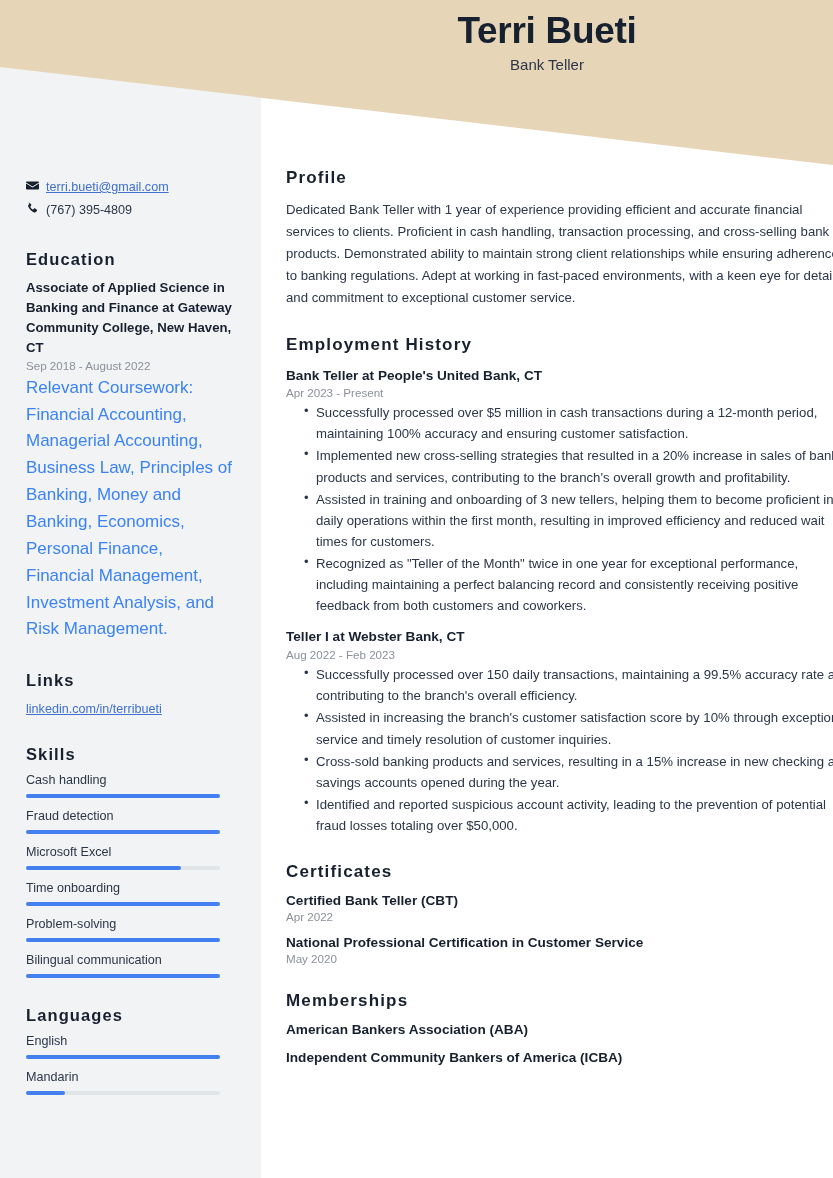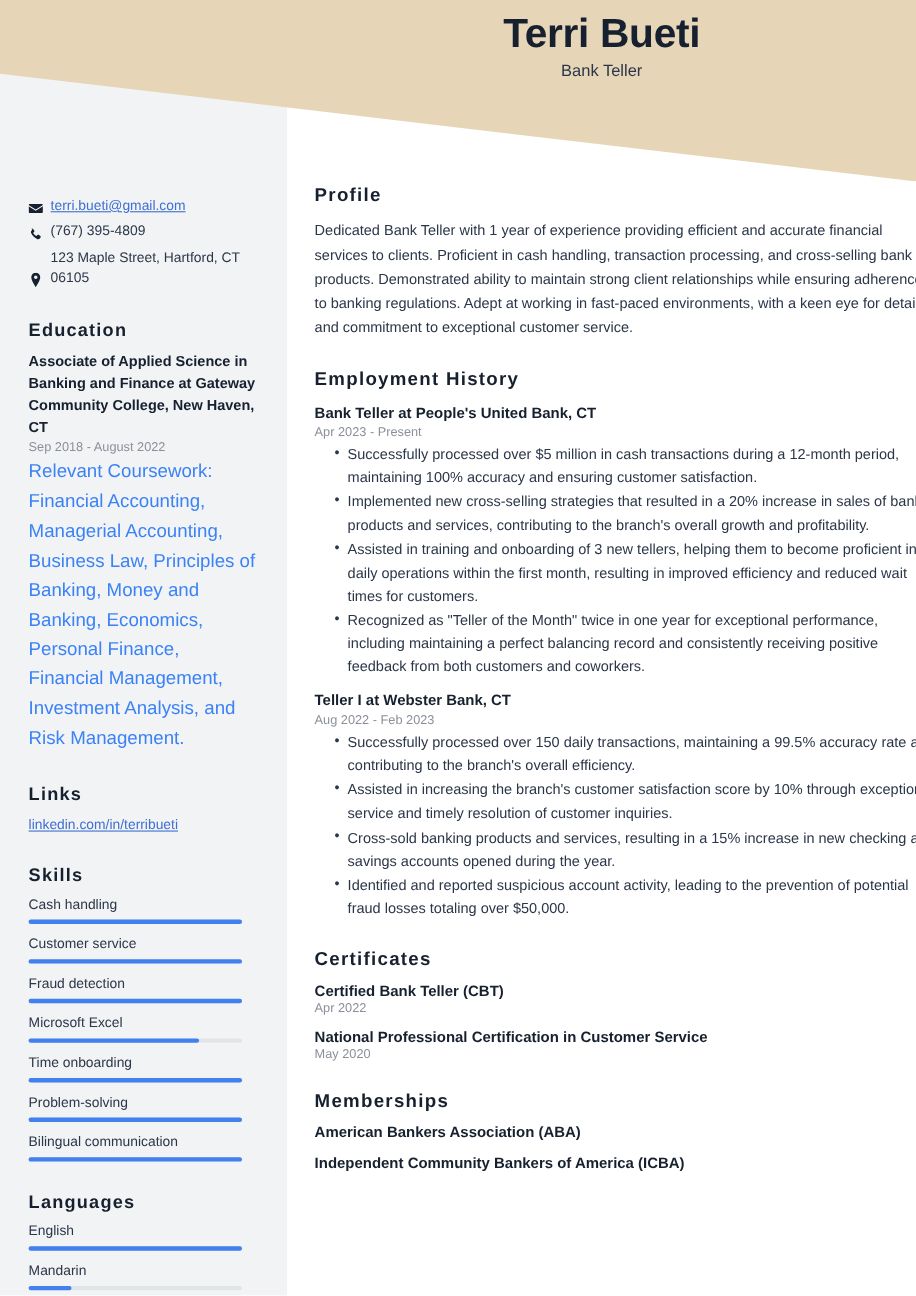--- a/index.html
+++ b/index.html
@@ -60,21 +60,21 @@
   
   .sidebar {
     position: absolute;
     left: 0; top: 0;
     width: 261px;
     padding: 178px 26px 20px 26px;
   }
   .contact-list { margin-bottom: 30px; }
   .contact-row {
     display: flex;
-    align-items: flex-end;
+    align-items: flex-start;
     margin-bottom: 5px;
     font-size: 12.6px;
     color: #2b3648;
     line-height: 1.45;
   }
   .contact-icon {
     flex: 0 0 20px;
     display: flex;
     align-items: flex-start;
     justify-content: flex-start;
@@ -237,28 +237,20 @@
         </span>
       </div>
       <div class="contact-row">
         <span class="contact-icon">
           <svg width="13" height="13" viewBox="0 0 16 16" fill="currentColor">
               <path d="M3.2 1.2a1.3 1.3 0 0 1 1.8.2l1.3 1.7c.3.4.3 1 0 1.4l-.9 1c-.2.3-.2.6 0 .9.6 1 1.6 2 2.7 2.7.3.2.7.2.9-.1l.9-.9c.4-.4 1-.4 1.4-.1l1.8 1.3c.6.4.7 1.2.2 1.8l-.8.9c-.8.9-2 1.1-3.1.6C6.6 11.3 4.3 9 3 6.3c-.6-1.1-.4-2.4.5-3.2l.7-.7z"></path>
             </svg>
         </span>
         <span class="contact-val">(767) 395-4809</span>
       </div>
-      <div class="contact-row">
-        <span class="contact-icon">
-          <svg width="13" height="13" viewBox="0 0 16 16" fill="currentColor">
-              <path d="M8 0a5 5 0 0 0-5 5c0 3.6 5 11 5 11s5-7.4 5-11a5 5 0 0 0-5-5zm0 7a2 2 0 1 1 0-4 2 2 0 0 1 0 4z"></path>
-            </svg>
-        </span>
-        <span class="contact-val">123 Maple Street, Hartford, CT 06105</span>
-      </div>
     </div>
 
     <div class="side-block">
       <div class="side-heading">Education</div>
       <div>
         <div class="edu-degree">Associate of Applied Science in Banking and Finance at Gateway Community College, New Haven, CT</div>
         <div class="edu-dates">Sep 2018 - August 2022</div>
         <div class="edu-desc">Relevant Coursework: Financial Accounting, Managerial Accounting, Business Law, Principles of Banking, Money and Banking, Economics, Personal Finance, Financial Management, Investment Analysis, and Risk Management.</div>
       </div>
     </div>
@@ -266,26 +258,20 @@
     <div class="side-block">
       <div class="side-heading">Links</div>
       <a class="link" href="#">linkedin.com/in/terribueti</a>
     </div>
 
     <div class="side-block">
       <div class="side-heading">Skills</div>
       <div>
         <div class="skill-item">
           <div class="skill-label">Cash handling</div>
-          <div class="bar-track">
-            <div class="bar-fill" style="width: 100%;"></div>
-          </div>
-        </div>
-        <div class="skill-item">
-          <div class="skill-label">Customer service</div>
           <div class="bar-track">
             <div class="bar-fill" style="width: 100%;"></div>
           </div>
         </div>
         <div class="skill-item">
           <div class="skill-label">Fraud detection</div>
           <div class="bar-track">
             <div class="bar-fill" style="width: 100%;"></div>
           </div>
         </div>

